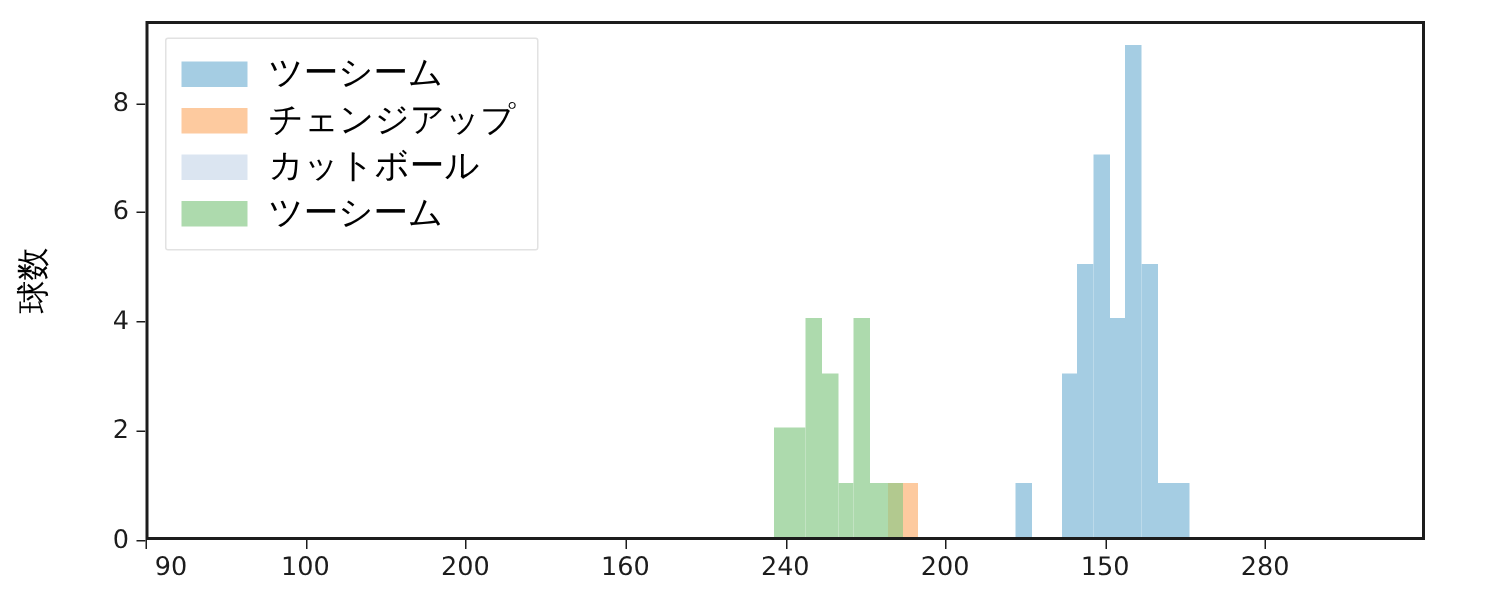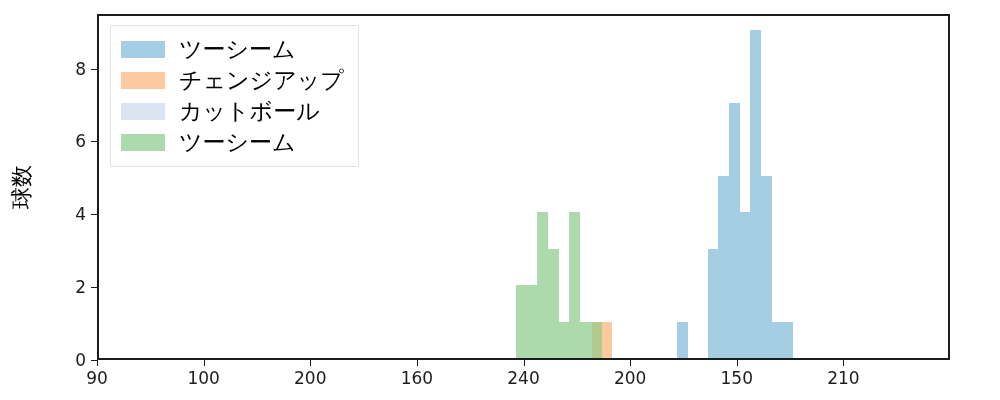--- a/index.html
+++ b/index.html
@@ -76,35 +76,35 @@
       <div class="ytick" style="top: 214.316px;"></div>
       <div class="yticklabel" style="top: 214.316px;">4</div>
       <div class="ytick" style="top: 141.474px;"></div>
       <div class="yticklabel" style="top: 141.474px;">6</div>
       <div class="ytick" style="top: 68.6316px;"></div>
       <div class="yticklabel" style="top: 68.6316px;">8</div>
     </div>
 
   <div id="xticks-group">
       <div class="xtick" style="left: 97px;"></div>
-      <div class="xticklabel" style="left: 97px; text-align: right;">90</div>
+      <div class="xticklabel" style="left: 114px; text-align: right;">90</div>
       <div class="xtick" style="left: 203.625px;"></div>
       <div class="xticklabel" style="left: 203.625px;">100</div>
       <div class="xtick" style="left: 310.25px;"></div>
       <div class="xticklabel" style="left: 310.25px;">200</div>
       <div class="xtick" style="left: 416.875px;"></div>
       <div class="xticklabel" style="left: 416.875px;">160</div>
       <div class="xtick" style="left: 523.5px;"></div>
       <div class="xticklabel" style="left: 523.5px;">240</div>
       <div class="xtick" style="left: 630.125px;"></div>
       <div class="xticklabel" style="left: 630.125px;">200</div>
       <div class="xtick" style="left: 736.75px;"></div>
       <div class="xticklabel" style="left: 736.75px;">150</div>
       <div class="xtick" style="left: 843.375px;"></div>
-      <div class="xticklabel" style="left: 843.375px;">210</div>
+      <div class="xticklabel" style="left: 843.375px;">280</div>
     </div>
 
   <div id="plot-area">
     <div id="bars-layer">
         <div class="bar" title="ツーシーム 144.2-145.2: 1" style="left: 577.907px; width: 10.6625px; height: 36.4211px; background: rgb(165, 205, 227);"></div>
         <div class="bar" title="ツーシーム 147.1-148.1: 3" style="left: 608.829px; width: 10.6625px; height: 109.263px; background: rgb(165, 205, 227);"></div>
         <div class="bar" title="ツーシーム 148.1-149.1: 5" style="left: 619.491px; width: 10.6625px; height: 182.105px; background: rgb(165, 205, 227);"></div>
         <div class="bar" title="ツーシーム 149.1-150.1: 7" style="left: 630.154px; width: 10.6625px; height: 254.947px; background: rgb(165, 205, 227);"></div>
         <div class="bar" title="ツーシーム 150.1-151.1: 4" style="left: 640.816px; width: 10.6625px; height: 145.684px; background: rgb(165, 205, 227);"></div>
         <div class="bar" title="ツーシーム 151.1-152.1: 9" style="left: 651.479px; width: 10.6625px; height: 327.789px; background: rgb(165, 205, 227);"></div>

